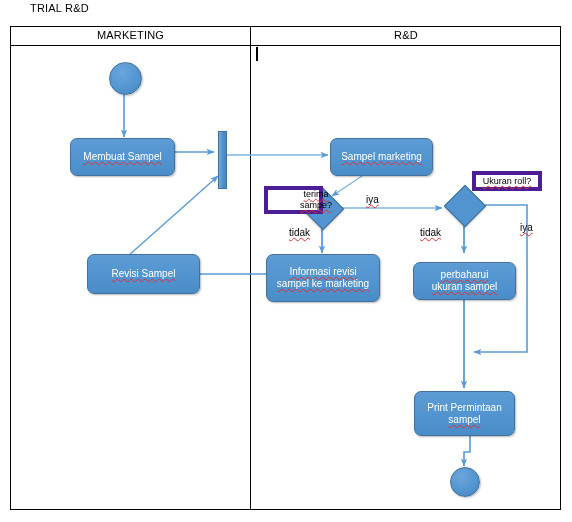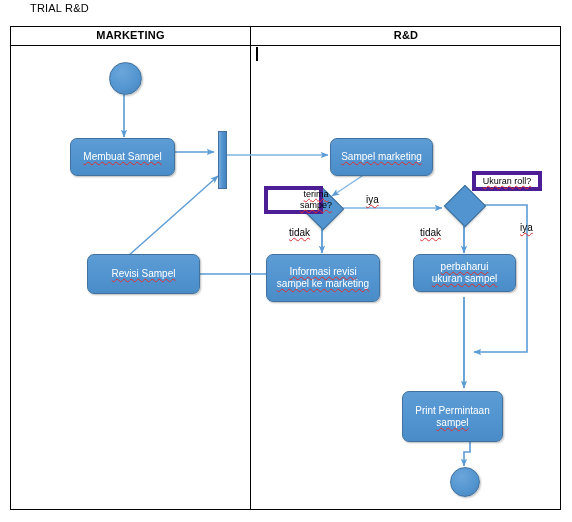--- a/index.html
+++ b/index.html
@@ -56,21 +56,20 @@
     height: 484px;
     border-left: 1px solid #000000;
   }
   .lane-title {
     position: absolute;
     top: 29px;
     font-size: 11px;
     color: #000000;
     text-align: center;
     letter-spacing: 0.2px;
-    font-weight: bold;
   }
   #lane-title-marketing { left: 11px; width: 239px; }
   #lane-title-rd { left: 251px; width: 310px; }
 
   .text-caret {
     position: absolute;
     left: 256px;
     top: 47px;
     width: 2px;
     height: 14px;
@@ -256,28 +255,28 @@
 
   <div class="node" style="left:266px; top:254px; width:114px; height:48px; flex-direction:column;">
     <span class="spell">Informasi revisi</span>
     <span class="spell">sampel ke marketing</span>
   </div>
 
   <div class="node" style="left:75px; top:254px; width:113px; height:40px;margin-left:12px;">
     <span class="spell">Revisi Sampel</span>
   </div>
 
-  <div class="node" style="left:413px; top:254px; width:103px; height:28px;">
+  <div class="node" style="left:413px; top:262px; width:103px; height:28px;">
     <div style="display:flex; flex-direction:column; align-items:center;">
       <span class="spell">perbaharui</span>
       <span class="spell">ukuran sampel</span>
     </div>
   </div>
 
-  <div class="node" style="left:402px; top:391px; width:101px; height:51px;">
+  <div class="node" style="left:414px; top:391px; width:101px; height:45px;">
     <div style="display:flex; flex-direction:column; align-items:center;">
       <span><span>Print Permintaan</span></span>
       <span class="spell">sampel</span>
     </div>
   </div>
 
   <div class="terminator" style="left:450px; top:467px; width:28px; height:28px;"></div>
 
 </div>
 

